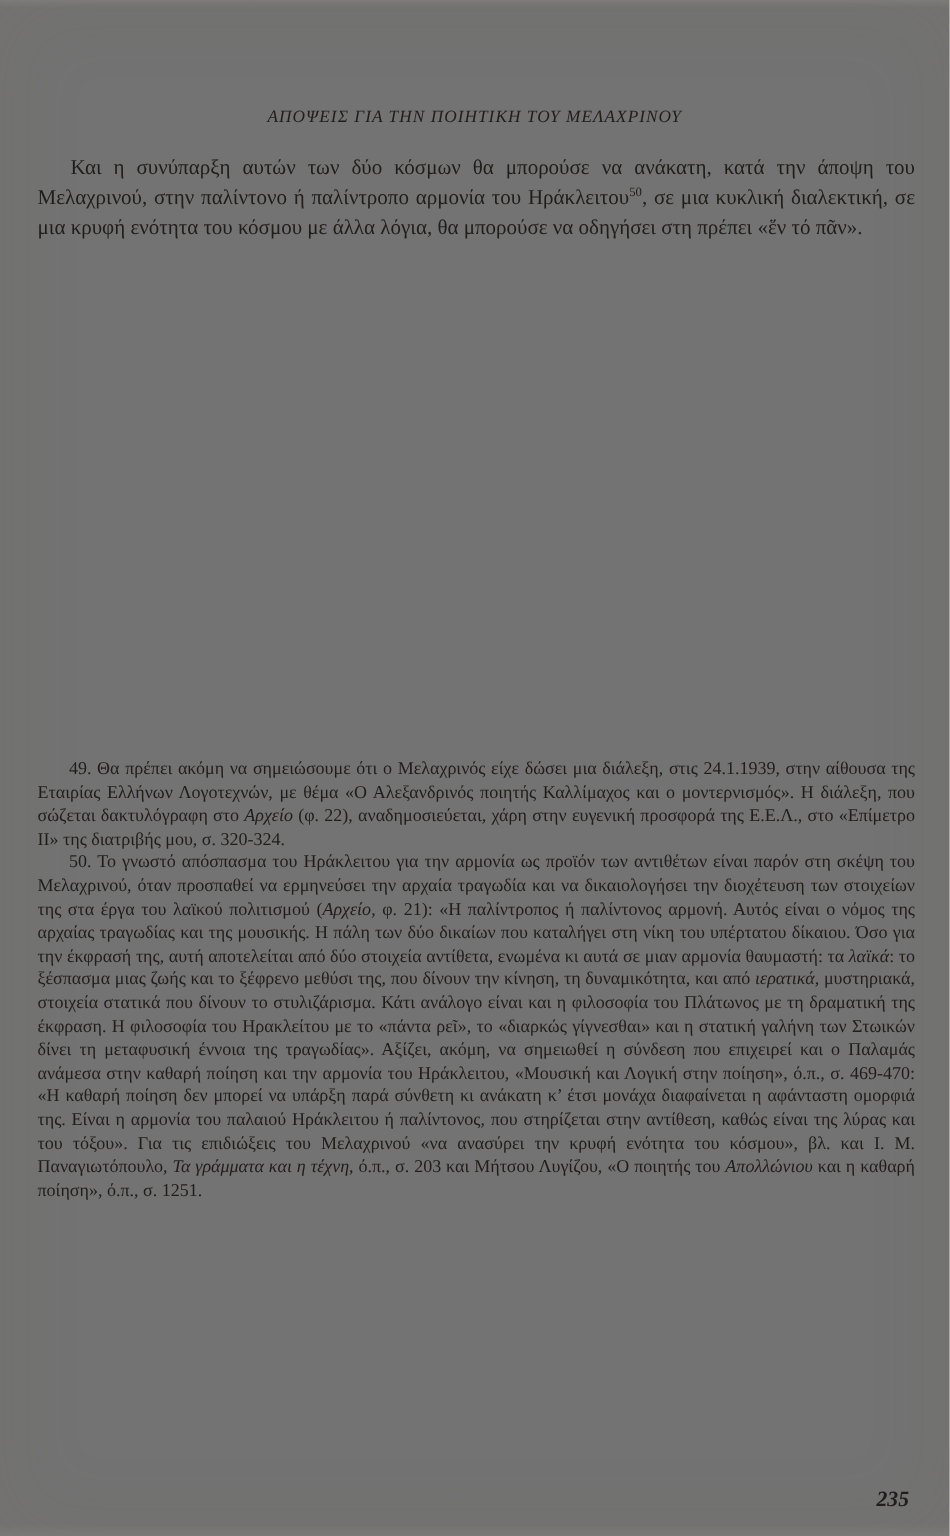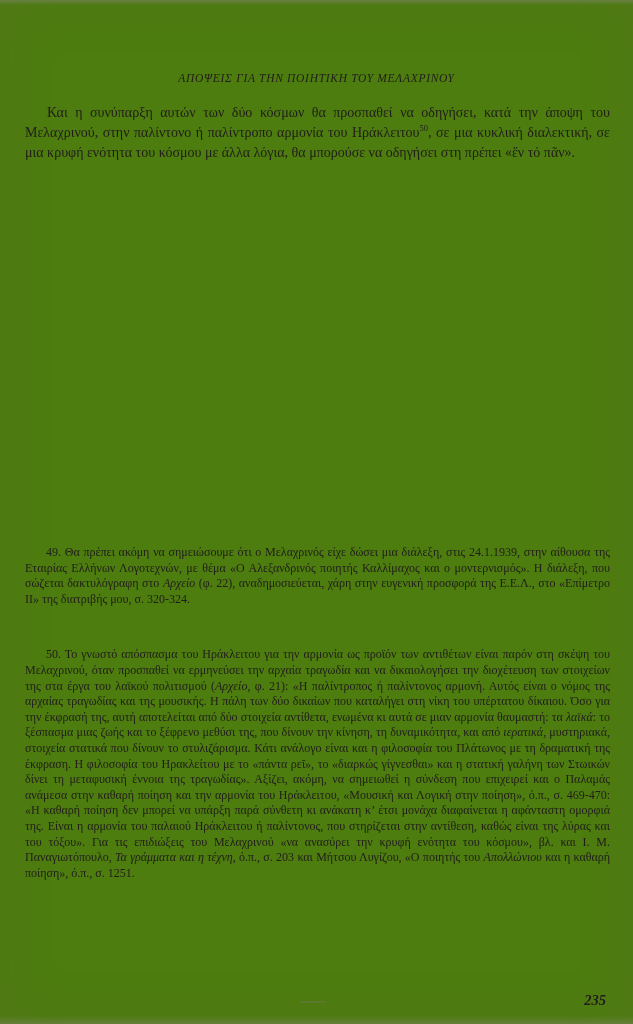--- a/index.html
+++ b/index.html
@@ -65,44 +65,44 @@
   .footnotes {
     position: absolute;
     top: 505px;
     left: 25px;
     width: 585px;
     font-size: 12px;
     line-height: 15.6px;
     text-align: justify;
   }
   .footnote { margin: 0; }
-  .footnote.indent { text-indent: 21px; margin-top: 40px; }
+  .footnote.indent { text-indent: 21px; }
   .it { font-style: italic; }
   sup {
     font-size: 8.5px;
     line-height: 0;
     vertical-align: super;
   }
   .page-number {
     position: absolute;
     top: 992px;
     right: 27px;
     font-size: 14.5px;
     font-style: italic;
     font-weight: bold;
   }
 </style>
 </head>
 <body>
 
-<div class="page" style="background: #4d7c0f; color: rgb(33, 30, 26);">
+<div class="page" style="background: #737373; color: rgb(33, 30, 26);">
   <div class="scan-edge-top"></div>
   <h1 class="heading">ΑΠΟΨΕΙΣ ΓΙΑ ΤΗΝ ΠΟΙΗΤΙΚΗ ΤΟΥ ΜΕΛΑΧΡΙΝΟΥ</h1>
   <div class="body-text" id="body-paragraphs">
-      <p class="body-para indent"><span>Και η συνύπαρξη αυτών των δύο κόσμων θα προσπαθεί να οδηγήσει, κατά την άποψη του Μελαχρινού, στην παλίντονο ή παλίντροπο αρμονία του Ηράκλειτου</span><sup>50</sup><span>, σε μια κυκλική διαλεκτική, σε μια κρυφή ενότητα του κόσμου με άλλα λόγια, θα μπορούσε να οδηγήσει στη πρέπει «ἕν τό πᾶν».</span></p>
+      <p class="body-para indent"><span>Και η συνύπαρξη αυτών των δύο κόσμων θα μπορούσε να ανάκατη, κατά την άποψη του Μελαχρινού, στην παλίντονο ή παλίντροπο αρμονία του Ηράκλειτου</span><sup>50</sup><span>, σε μια κυκλική διαλεκτική, σε μια κρυφή ενότητα του κόσμου με άλλα λόγια, θα μπορούσε να οδηγήσει στη πρέπει «ἕν τό πᾶν».</span></p>
     </div>
   <div class="footnotes" id="footnotes">
       <p class="footnote indent"><span>49. Θα πρέπει ακόμη να σημειώσουμε ότι ο Μελαχρινός είχε δώσει μια διάλεξη, στις 24.1.1939, στην αίθουσα της Εταιρίας Ελλήνων Λογοτεχνών, με θέμα «Ο Αλεξανδρινός ποιητής Καλλίμαχος και ο μοντερνισμός». Η διάλεξη, που σώζεται δακτυλόγραφη στο </span><span class="it">Αρχείο</span><span> (φ. 22), αναδημοσιεύεται, χάρη στην ευγενική προσφορά της Ε.Ε.Λ., στο «Επίμετρο ΙΙ» της διατριβής μου, σ. 320-324.</span></p>
       <p class="footnote indent"><span>50. Το γνωστό απόσπασμα του Ηράκλειτου για την αρμονία ως προϊόν των αντιθέτων είναι παρόν στη σκέψη του Μελαχρινού, όταν προσπαθεί να ερμηνεύσει την αρχαία τραγωδία και να δικαιολογήσει την διοχέτευση των στοιχείων της στα έργα του λαϊκού πολιτισμού (</span><span class="it">Αρχείο</span><span>, φ. 21): «Η παλίντροπος ή παλίντονος αρμονή. Αυτός είναι ο νόμος της αρχαίας τραγωδίας και της μουσικής. Η πάλη των δύο δικαίων που καταλήγει στη νίκη του υπέρτατου δίκαιου. Όσο για την έκφρασή της, αυτή αποτελείται από δύο στοιχεία αντίθετα, ενωμένα κι αυτά σε μιαν αρμονία θαυμαστή: τα </span><span class="it">λαϊκά</span><span>: το ξέσπασμα μιας ζωής και το ξέφρενο μεθύσι της, που δίνουν την κίνηση, τη δυναμικότητα, και από </span><span class="it">ιερατικά</span><span>, μυστηριακά, στοιχεία στατικά που δίνουν το στυλιζάρισμα. Κάτι ανάλογο είναι και η φιλοσοφία του Πλάτωνος με τη δραματική της έκφραση. Η φιλοσοφία του Ηρακλείτου με το «πάντα ρεῖ», το «διαρκώς γίγνεσθαι» και η στατική γαλήνη των Στωικών δίνει τη μεταφυσική έννοια της τραγωδίας». Αξίζει, ακόμη, να σημειωθεί η σύνδεση που επιχειρεί και ο Παλαμάς ανάμεσα στην καθαρή ποίηση και την αρμονία του Ηράκλειτου, «Μουσική και Λογική στην ποίηση», ό.π., σ. 469-470: «Η καθαρή ποίηση δεν μπορεί να υπάρξη παρά σύνθετη κι ανάκατη κ’ έτσι μονάχα διαφαίνεται η αφάνταστη ομορφιά της. Είναι η αρμονία του παλαιού Ηράκλειτου ή παλίντονος, που στηρίζεται στην αντίθεση, καθώς είναι της λύρας και του τόξου». Για τις επιδιώξεις του Μελαχρινού «να ανασύρει την κρυφή ενότητα του κόσμου», βλ. και Ι. Μ. Παναγιωτόπουλο, </span><span class="it">Τα γράμματα και η τέχνη</span><span>, ό.π., σ. 203 και Μήτσου Λυγίζου, «Ο ποιητής του </span><span class="it">Απολλώνιου</span><span> και η καθαρή ποίηση», ό.π., σ. 1251.</span></p>
     </div>
   <div class="page-number">235</div>
   <div class="scan-smudge"></div>
   <div class="scan-edge-bottom"></div>
 </div>
 

